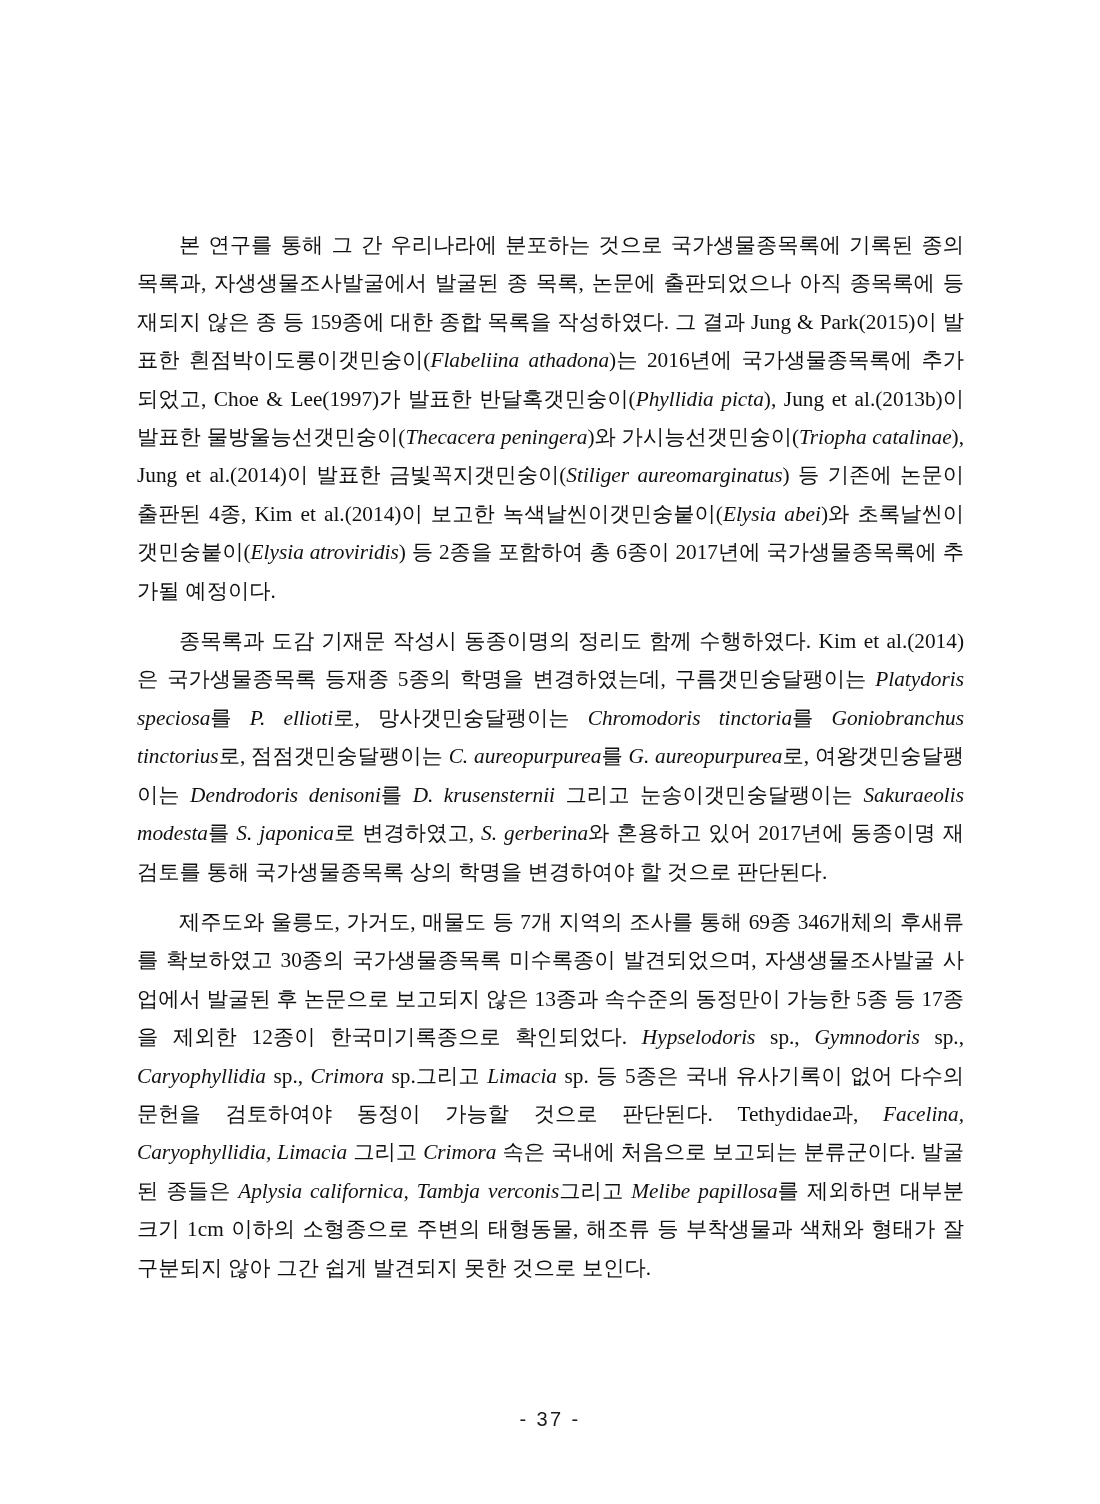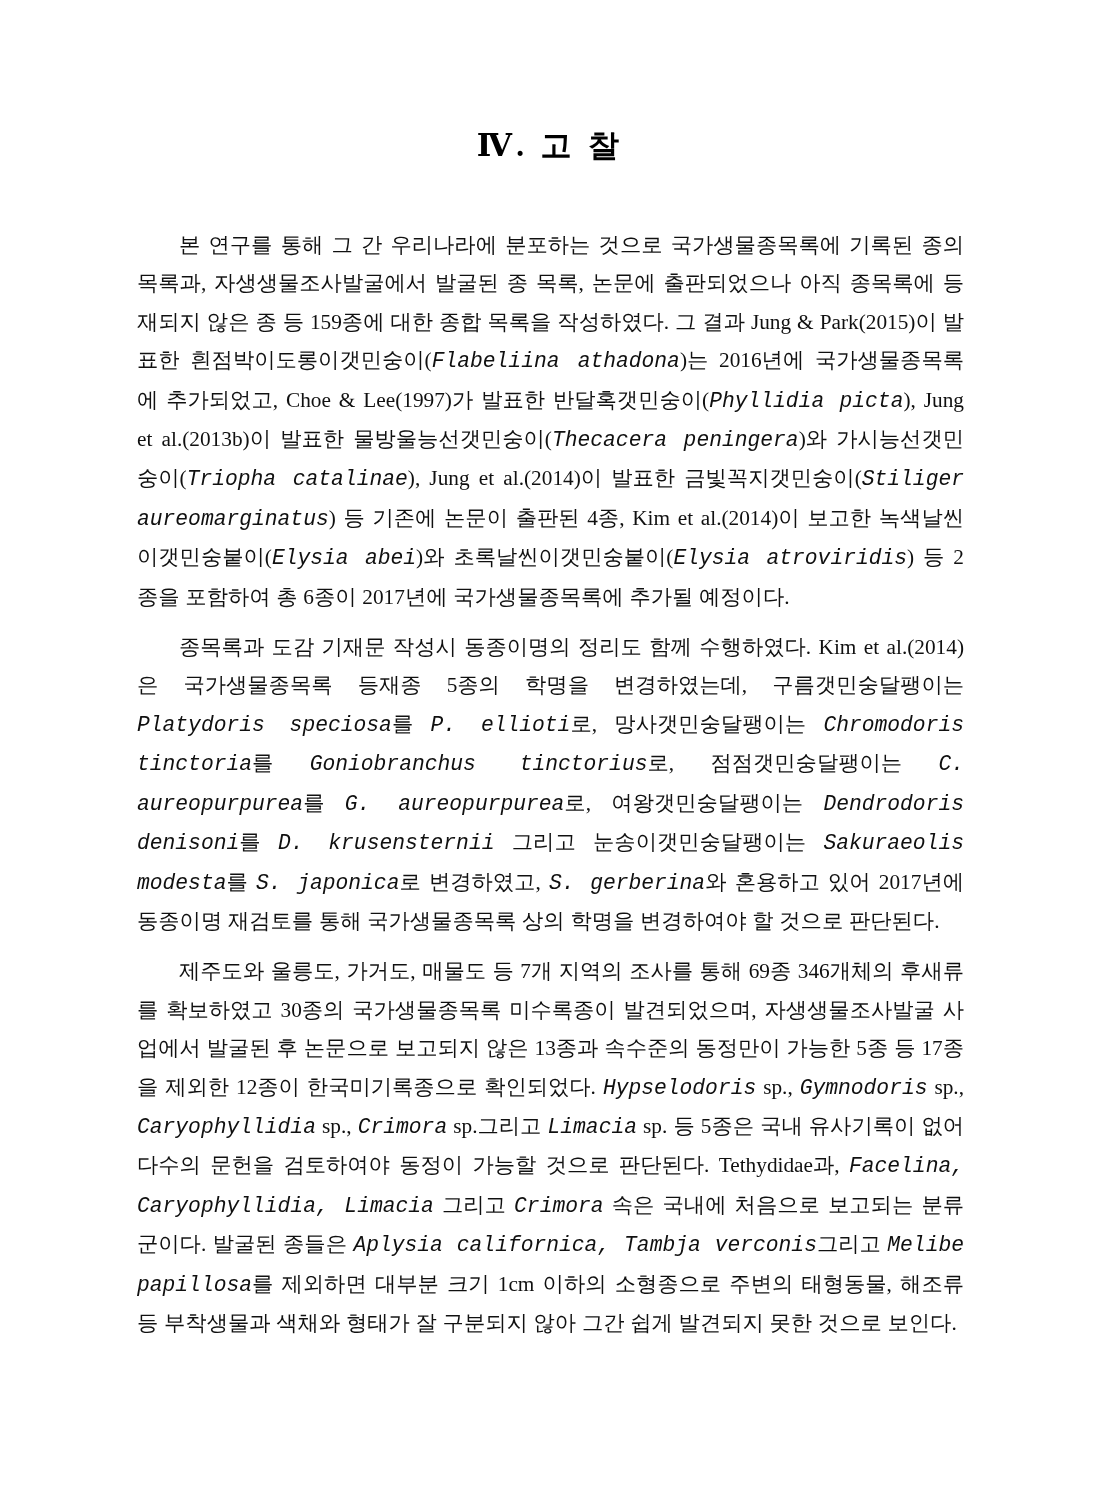--- a/index.html
+++ b/index.html
@@ -52,46 +52,45 @@
     hyphens: none;
     color: #101010;
   }
 
   p.para + p.para {
     margin-top: 12px;
   }
 
   i, .sci {
     font-style: italic;
-    font-family: Liberation Mono, monospace;
   }
 
   .footer {
     position: absolute;
     left: 0;
     top: 1408px;
     width: 1100px;
     text-align: center;
     font-family: "Liberation Sans", "DejaVu Sans", sans-serif;
     font-size: 20px;
     letter-spacing: 0.12em;
     color: #1a1a1a;
   }
 </style>
 </head>
 <body>
 
 <div class="page">
 
-  <h1 class="page-title">Ⅳ. 고  찰</h1>
 
   <div class="body-block">
 
     <p class="para">본 연구를 통해 그 간 우리나라에 분포하는 것으로 국가생물종목록에 기록된 종의 목록과, 자생생물조사발굴에서 발굴된 종 목록, 논문에 출판되었으나 아직 종목록에 등재되지 않은 종 등 159종에 대한 종합 목록을 작성하였다. 그 결과 Jung &amp; Park(2015)이 발표한 흰점박이도롱이갯민숭이(<i>Flabeliina athadona</i>)는 2016년에 국가생물종목록에 추가되었고, Choe &amp; Lee(1997)가 발표한 반달혹갯민숭이(<i>Phyllidia picta</i>), Jung et al.(2013b)이 발표한 물방울능선갯민숭이(<i>Thecacera peningera</i>)와 가시능선갯민숭이(<i>Triopha catalinae</i>), Jung et al.(2014)이 발표한 금빛꼭지갯민숭이(<i>Stiliger aureomarginatus</i>) 등 기존에 논문이 출판된 4종, Kim et al.(2014)이 보고한 녹색날씬이갯민숭붙이(<i>Elysia abei</i>)와 초록날씬이갯민숭붙이(<i>Elysia atroviridis</i>) 등 2종을 포함하여 총 6종이 2017년에 국가생물종목록에 추가될 예정이다.</p>
 
     <p class="para">종목록과 도감 기재문 작성시 동종이명의 정리도 함께 수행하였다. Kim et al.(2014)은 국가생물종목록 등재종 5종의 학명을 변경하였는데, 구름갯민숭달팽이는 <i>Platydoris speciosa</i>를 <i>P. ellioti</i>로, 망사갯민숭달팽이는 <i>Chromodoris tinctoria</i>를 <i>Goniobranchus tinctorius</i>로, 점점갯민숭달팽이는 <i>C. aureopurpurea</i>를 <i>G. aureopurpurea</i>로, 여왕갯민숭달팽이는 <i>Dendrodoris denisoni</i>를 <i>D. krusensternii</i> 그리고 눈송이갯민숭달팽이는 <i>Sakuraeolis modesta</i>를 <i>S. japonica</i>로 변경하였고, <i>S. gerberina</i>와 혼용하고 있어 2017년에 동종이명 재검토를 통해 국가생물종목록 상의 학명을 변경하여야 할 것으로 판단된다.</p>
 
     <p class="para">제주도와 울릉도, 가거도, 매물도 등 7개 지역의 조사를 통해 69종 346개체의 후새류를 확보하였고 30종의 국가생물종목록 미수록종이 발견되었으며, 자생생물조사발굴 사업에서 발굴된 후 논문으로 보고되지 않은 13종과 속수준의 동정만이 가능한 5종 등 17종을 제외한 12종이 한국미기록종으로 확인되었다. <i>Hypselodoris</i> sp., <i>Gymnodoris</i> sp., <i>Caryophyllidia</i> sp., <i>Crimora</i> sp.그리고 <i>Limacia</i> sp. 등 5종은 국내 유사기록이 없어 다수의 문헌을 검토하여야  동정이 가능할 것으로 판단된다. Tethydidae과, <i>Facelina, Caryophyllidia, Limacia</i> 그리고 <i>Crimora</i> 속은 국내에 처음으로 보고되는 분류군이다. 발굴된 종들은 <i>Aplysia californica, Tambja verconis</i>그리고 <i>Melibe papillosa</i>를 제외하면 대부분 크기 1cm 이하의 소형종으로 주변의 태형동물, 해조류 등 부착생물과 색채와 형태가 잘 구분되지 않아 그간 쉽게 발견되지 못한 것으로 보인다.</p>
 
   </div>
 
+  <div class="footer">- 37 -</div>
 
 </div>
 
 </body></html>

